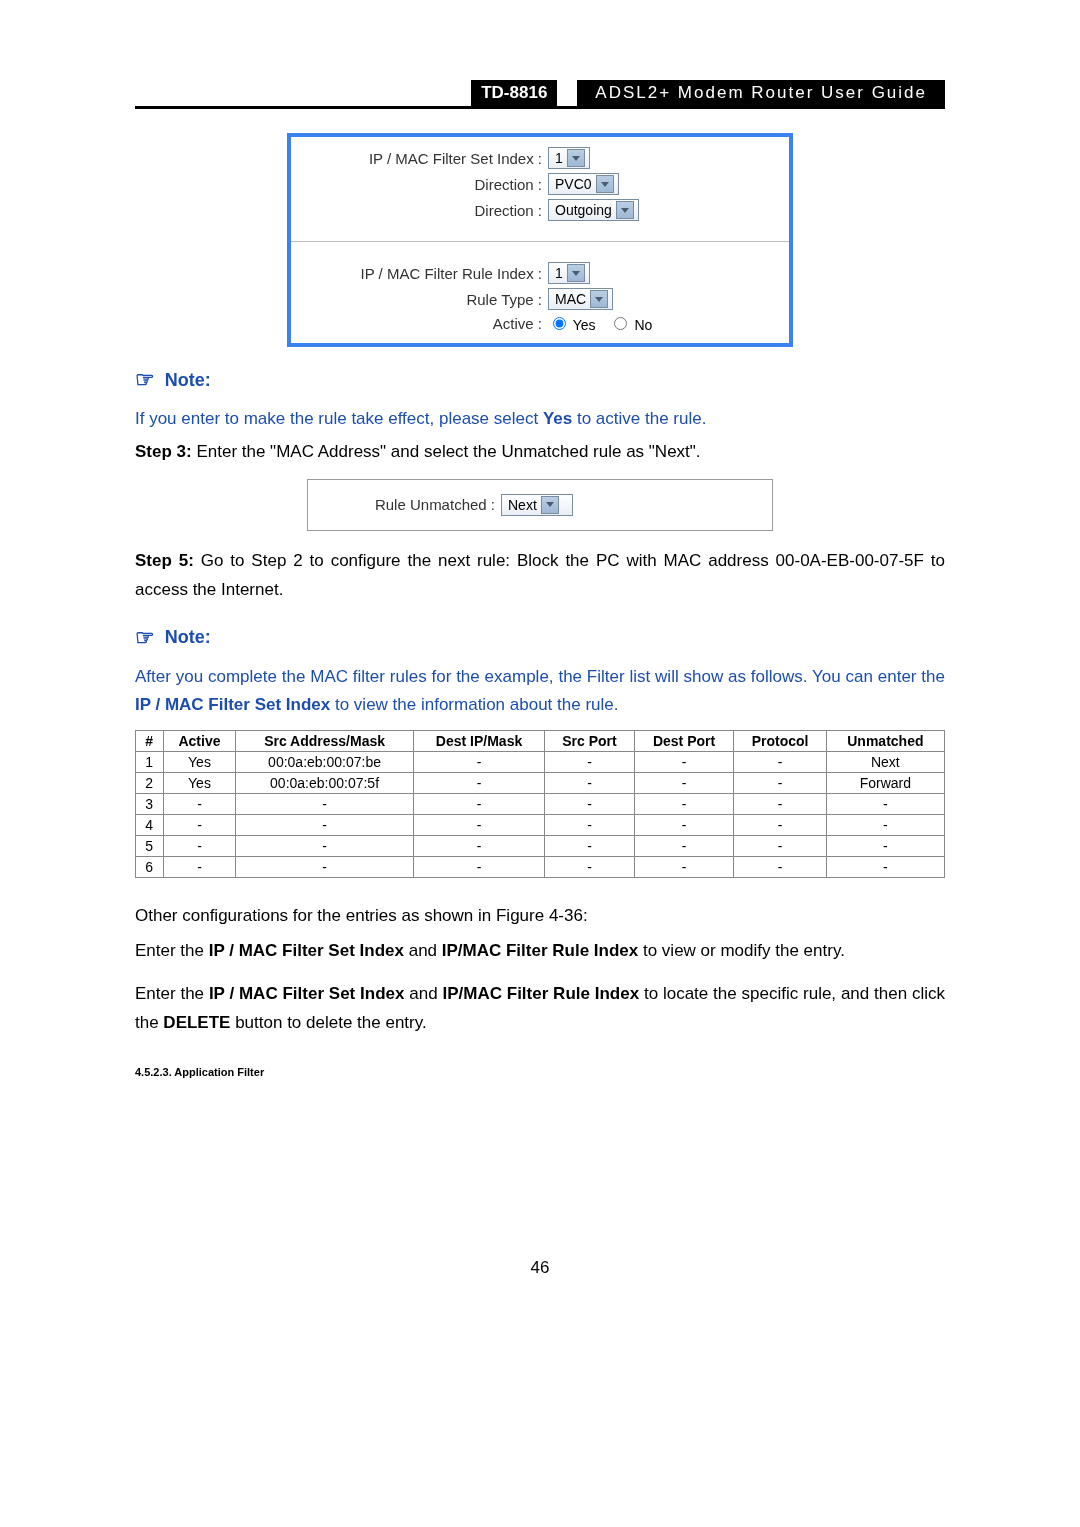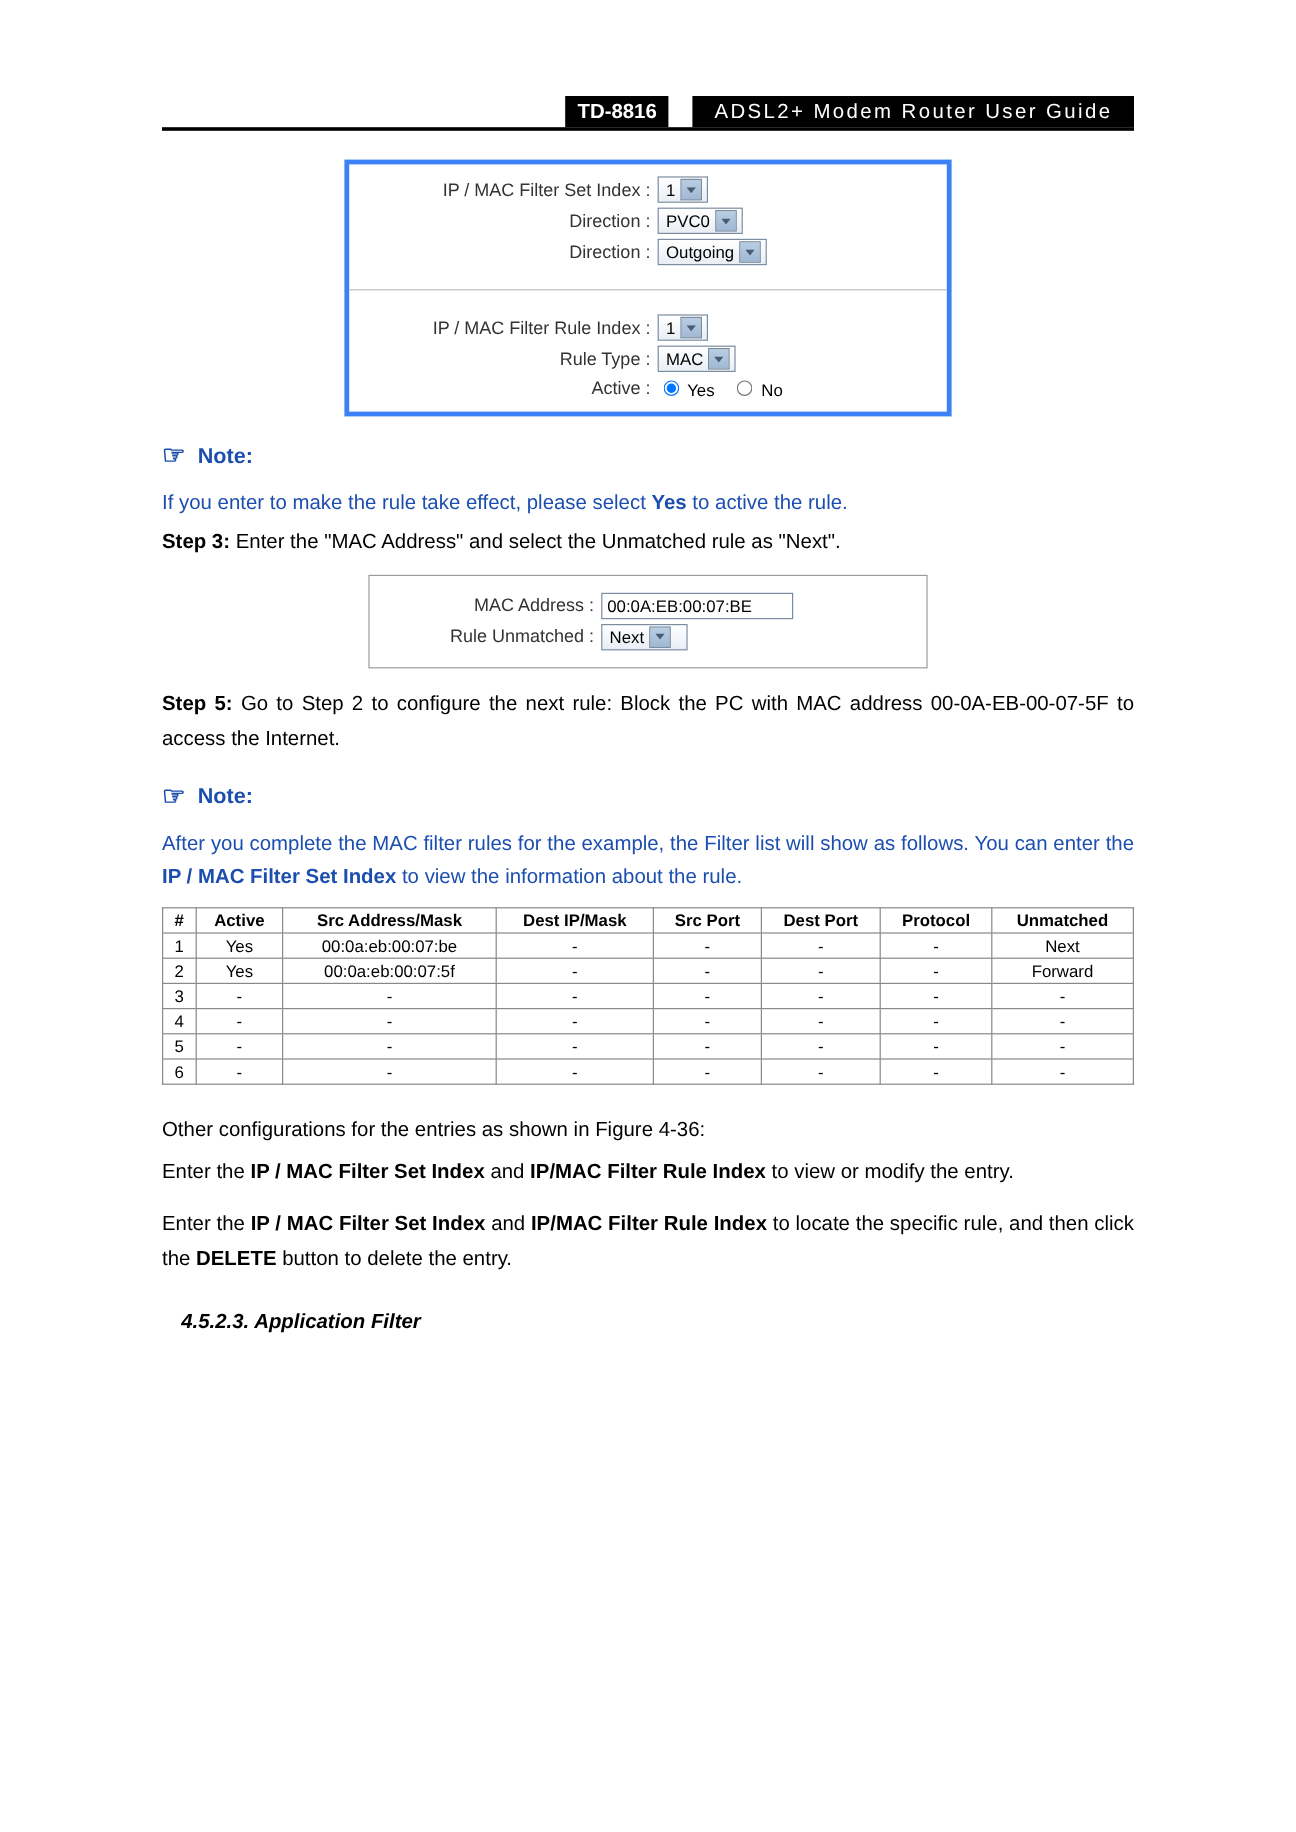--- a/index.html
+++ b/index.html
@@ -143,23 +143,22 @@
     background:#fff;
   }
   .just { text-align: justify; }
   .pgnum {
     text-align: center;
     font-size: 17px;
     margin-top: 180px;
   }
   .sec-hdr {
     font-weight: bold;
-    font-size: 17px;
-    margin: 28px 0 10px 16px;
-    font-style: italic;
+    font-size: 11px;
+    margin: 28px 0 10px 0;
   }
 </style>
 </head>
 <body>
 
 <div class="page">
 
   <div class="hdr-line">
     <span class="hdr-model">TD-8816</span>
     <span class="hdr-title">ADSL2+  Modem  Router  User  Guide</span>
@@ -253,26 +252,20 @@
   <div class="body-text">
     <div class="blue">
       <span>If you enter to make the rule take effect, please select </span><b>Yes</b><span> to active the rule.</span>
     </div>
     <div class="step-line">
       <b>Step 3:</b><span> Enter the "MAC Address" and select the Unmatched rule as "Next".</span>
     </div>
   </div>
 
   <div class="panel2">
-    <div class="frm-row">
-      <div class="frm-label" style="width:175px">MAC Address :</div>
-      <div class="frm-val">
-        <input class="txt-input" value="00:0A:EB:00:07:BE" style="">
-      </div>
-    </div>
     <div class="frm-row">
       <div class="frm-label" style="width:175px">Rule Unmatched :</div>
       <div class="frm-val">
         <span class="sel" style="min-width:60px">
           <span>Next</span>
           <span class="sel-arrow">
               <svg width="8" height="5">
                 <polygon points="0,0 8,0 4,5" fill="#4a5c72"></polygon>
               </svg>
             </span>
@@ -378,14 +371,15 @@
     <div class="just">
       <span>Enter the </span><b>IP / MAC Filter Set Index</b><span> and </span><b>IP/MAC Filter Rule Index</b><span> to view or modify the entry.</span>
     </div>
     <div class="just" style="margin-top:14px">
       <span>Enter the </span><b>IP / MAC Filter Set Index</b><span> and </span><b>IP/MAC Filter Rule Index</b><span> to locate the specific rule, and then click the </span><b>DELETE</b><span> button to delete the entry.</span>
     </div>
   </div>
 
   <div class="sec-hdr">4.5.2.3.  Application Filter</div>
 
+  <div class="pgnum">46</div>
 
 </div>
 
 </body></html>

